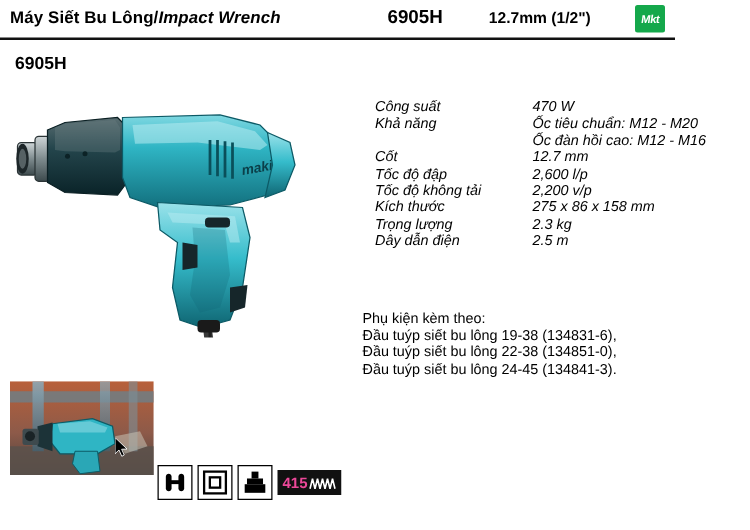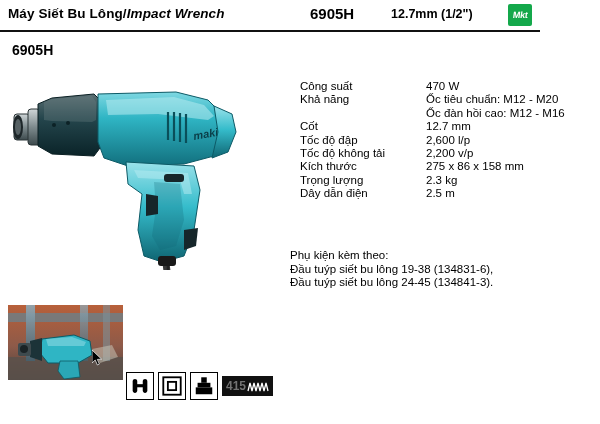--- a/index.html
+++ b/index.html
@@ -81,20 +81,21 @@
     width: 270px; height: 200px;
   }
 
   
   #spec-table {
     position: absolute;
     left: 300px; top: 80px;
     width: 292px;
     font-size: 11.5px;
     border-collapse: collapse;
+    font-style: italic;
   }
   #spec-table td {
     padding: 0;
     line-height: 13.4px;
     vertical-align: top;
     white-space: nowrap;
   }
   #spec-table td.label { width: 126px; }
 
   
@@ -135,21 +136,21 @@
     border: 1.6px solid #000;
     box-sizing: border-box;
     display: flex;
     align-items: center;
     justify-content: center;
     background: #fff;
   }
   #volt-badge {
     height: 18px;
     background: #111;
-    color: #737373;
+    color: #ec4899;
     font-size: 12px;
     font-weight: bold;
     padding: 1px 4px 1px 4px;
     display: flex;
     align-items: center;
     line-height: 1;
   }
   #volt-wave {
     margin-left: 1px;
     display: flex;
@@ -280,20 +281,21 @@
     <tr>
       <td class="label">Dây dẫn điện</td>
       <td class="value">2.5 m</td>
     </tr>
   </tbody>
 </table>
 
 <div id="accessories">
   <div class="acc-title">Phụ kiện kèm theo:</div>
   <div class="acc-line">Đầu tuýp siết bu lông 19-38 (134831-6),</div>
+  <div class="acc-line">Đầu tuýp siết bu lông 22-38 (134851-0),</div>
   <div class="acc-line">Đầu tuýp siết bu lông 24-45 (134841-3).</div>
 </div>
 
 <svg id="app-photo" viewBox="0 0 115 75">
   <defs>
     <linearGradient id="bgRust" x1="0" y1="0" x2="0" y2="1">
       <stop offset="0%" stop-color="#b8603a"></stop>
       <stop offset="55%" stop-color="#8d5a49"></stop>
       <stop offset="100%" stop-color="#4a413c"></stop>
     </linearGradient>

